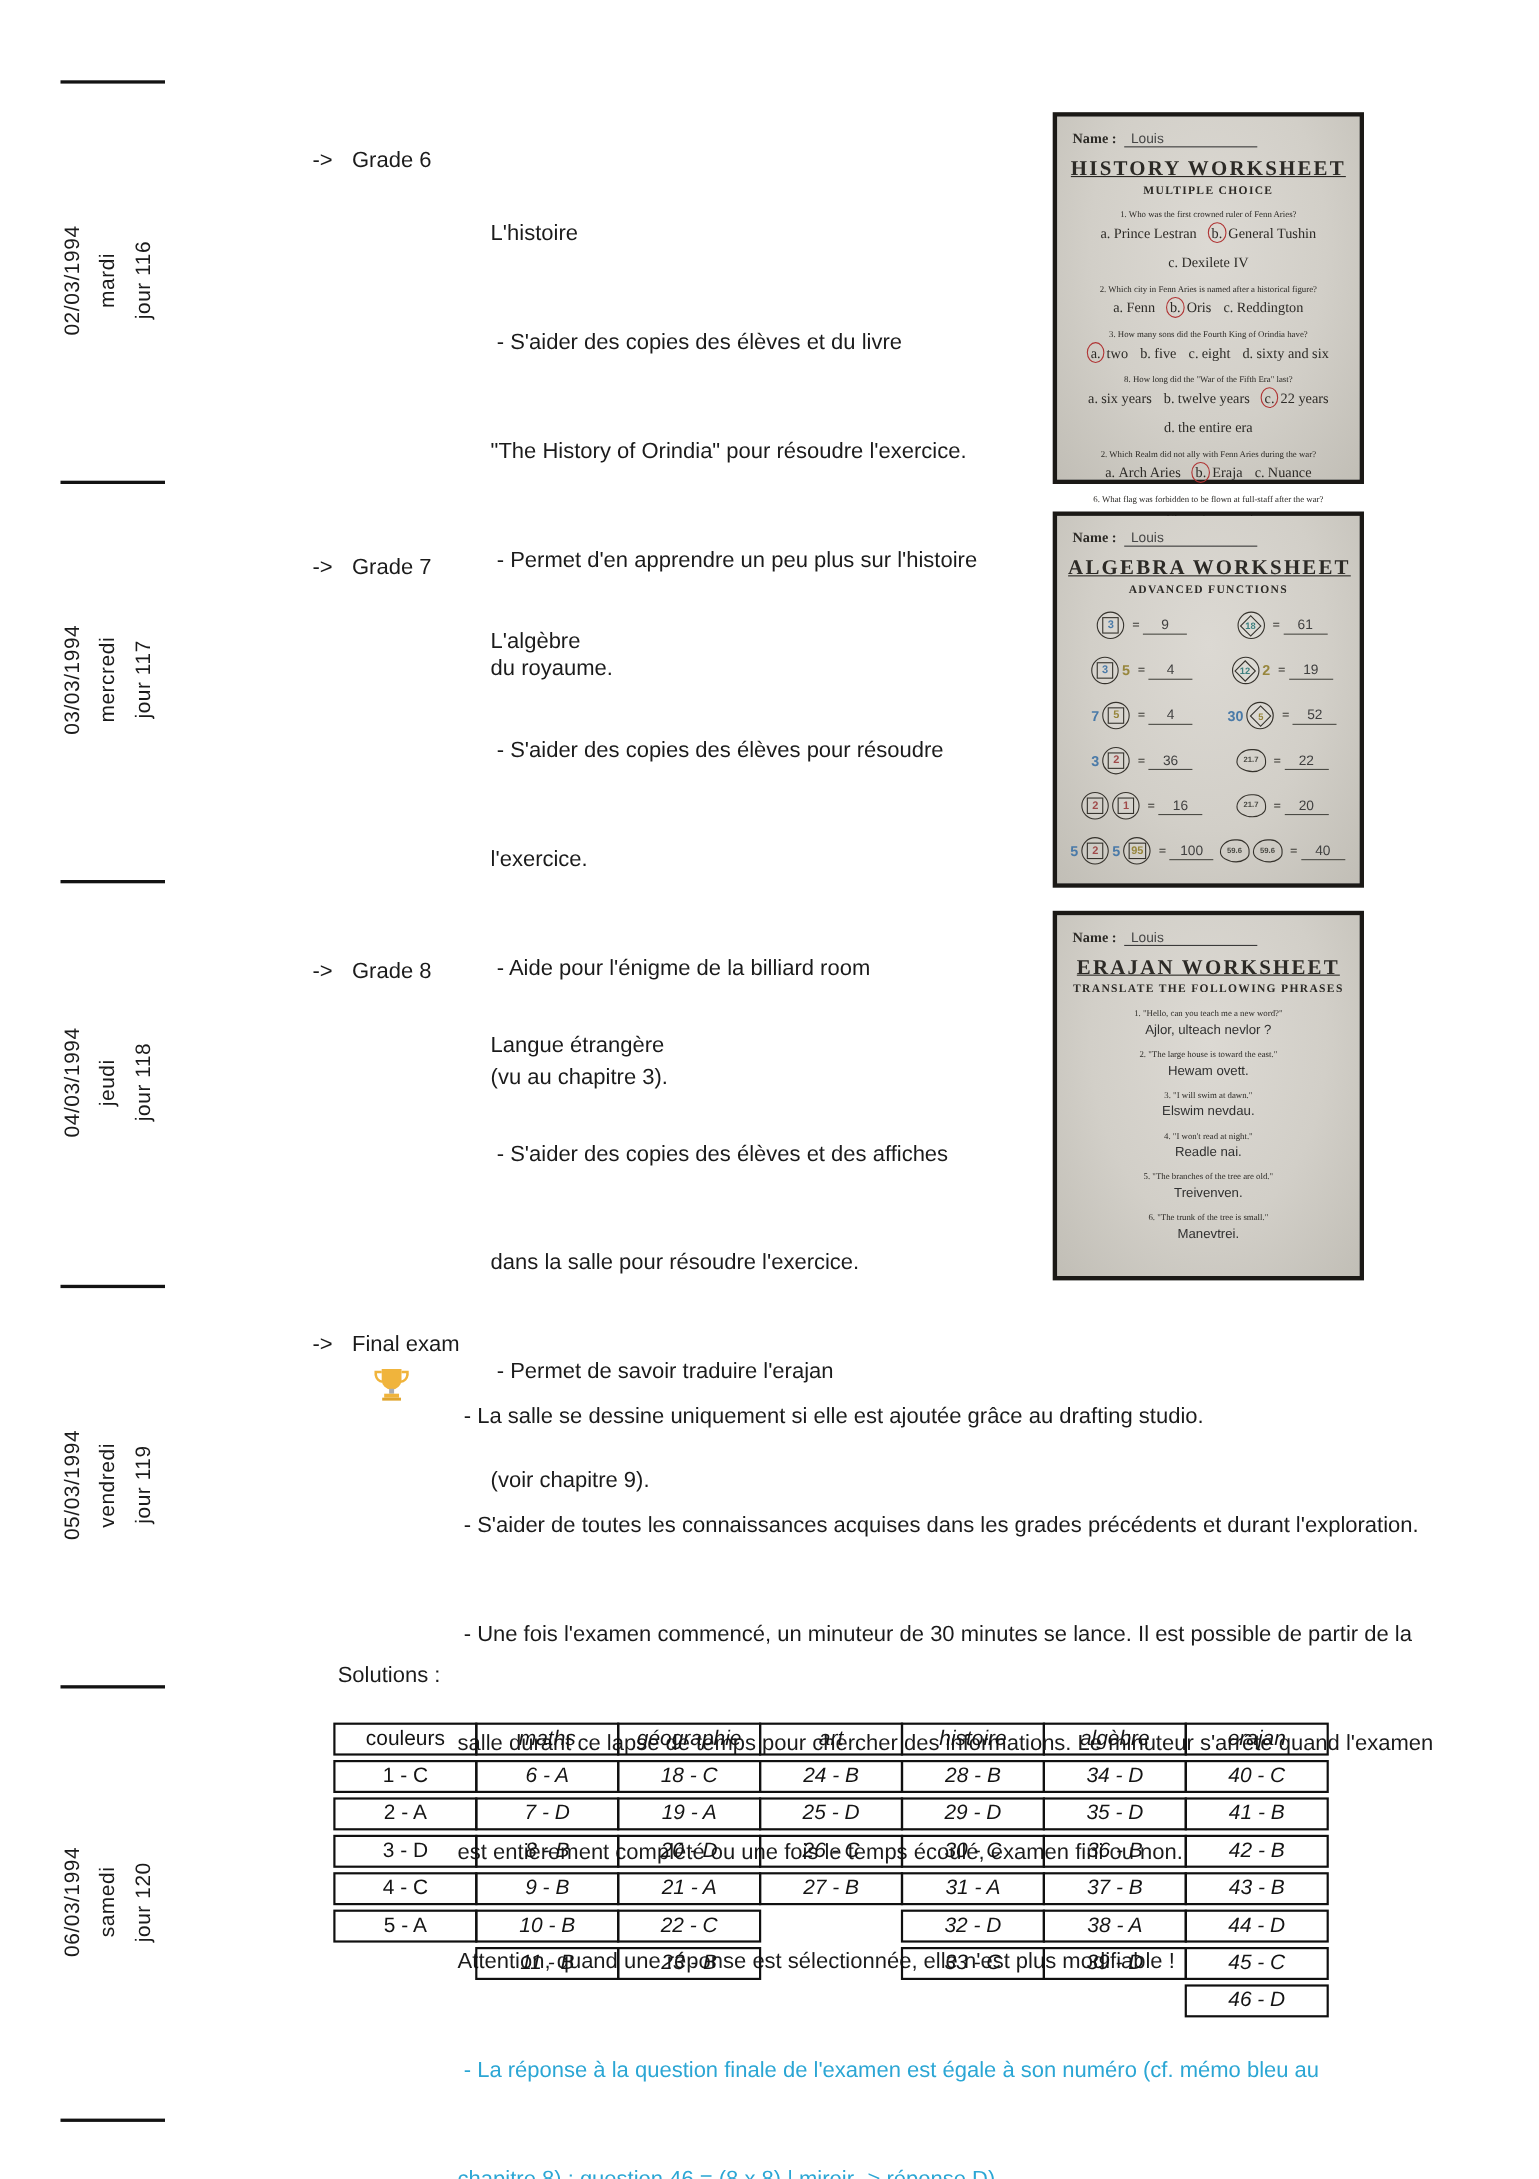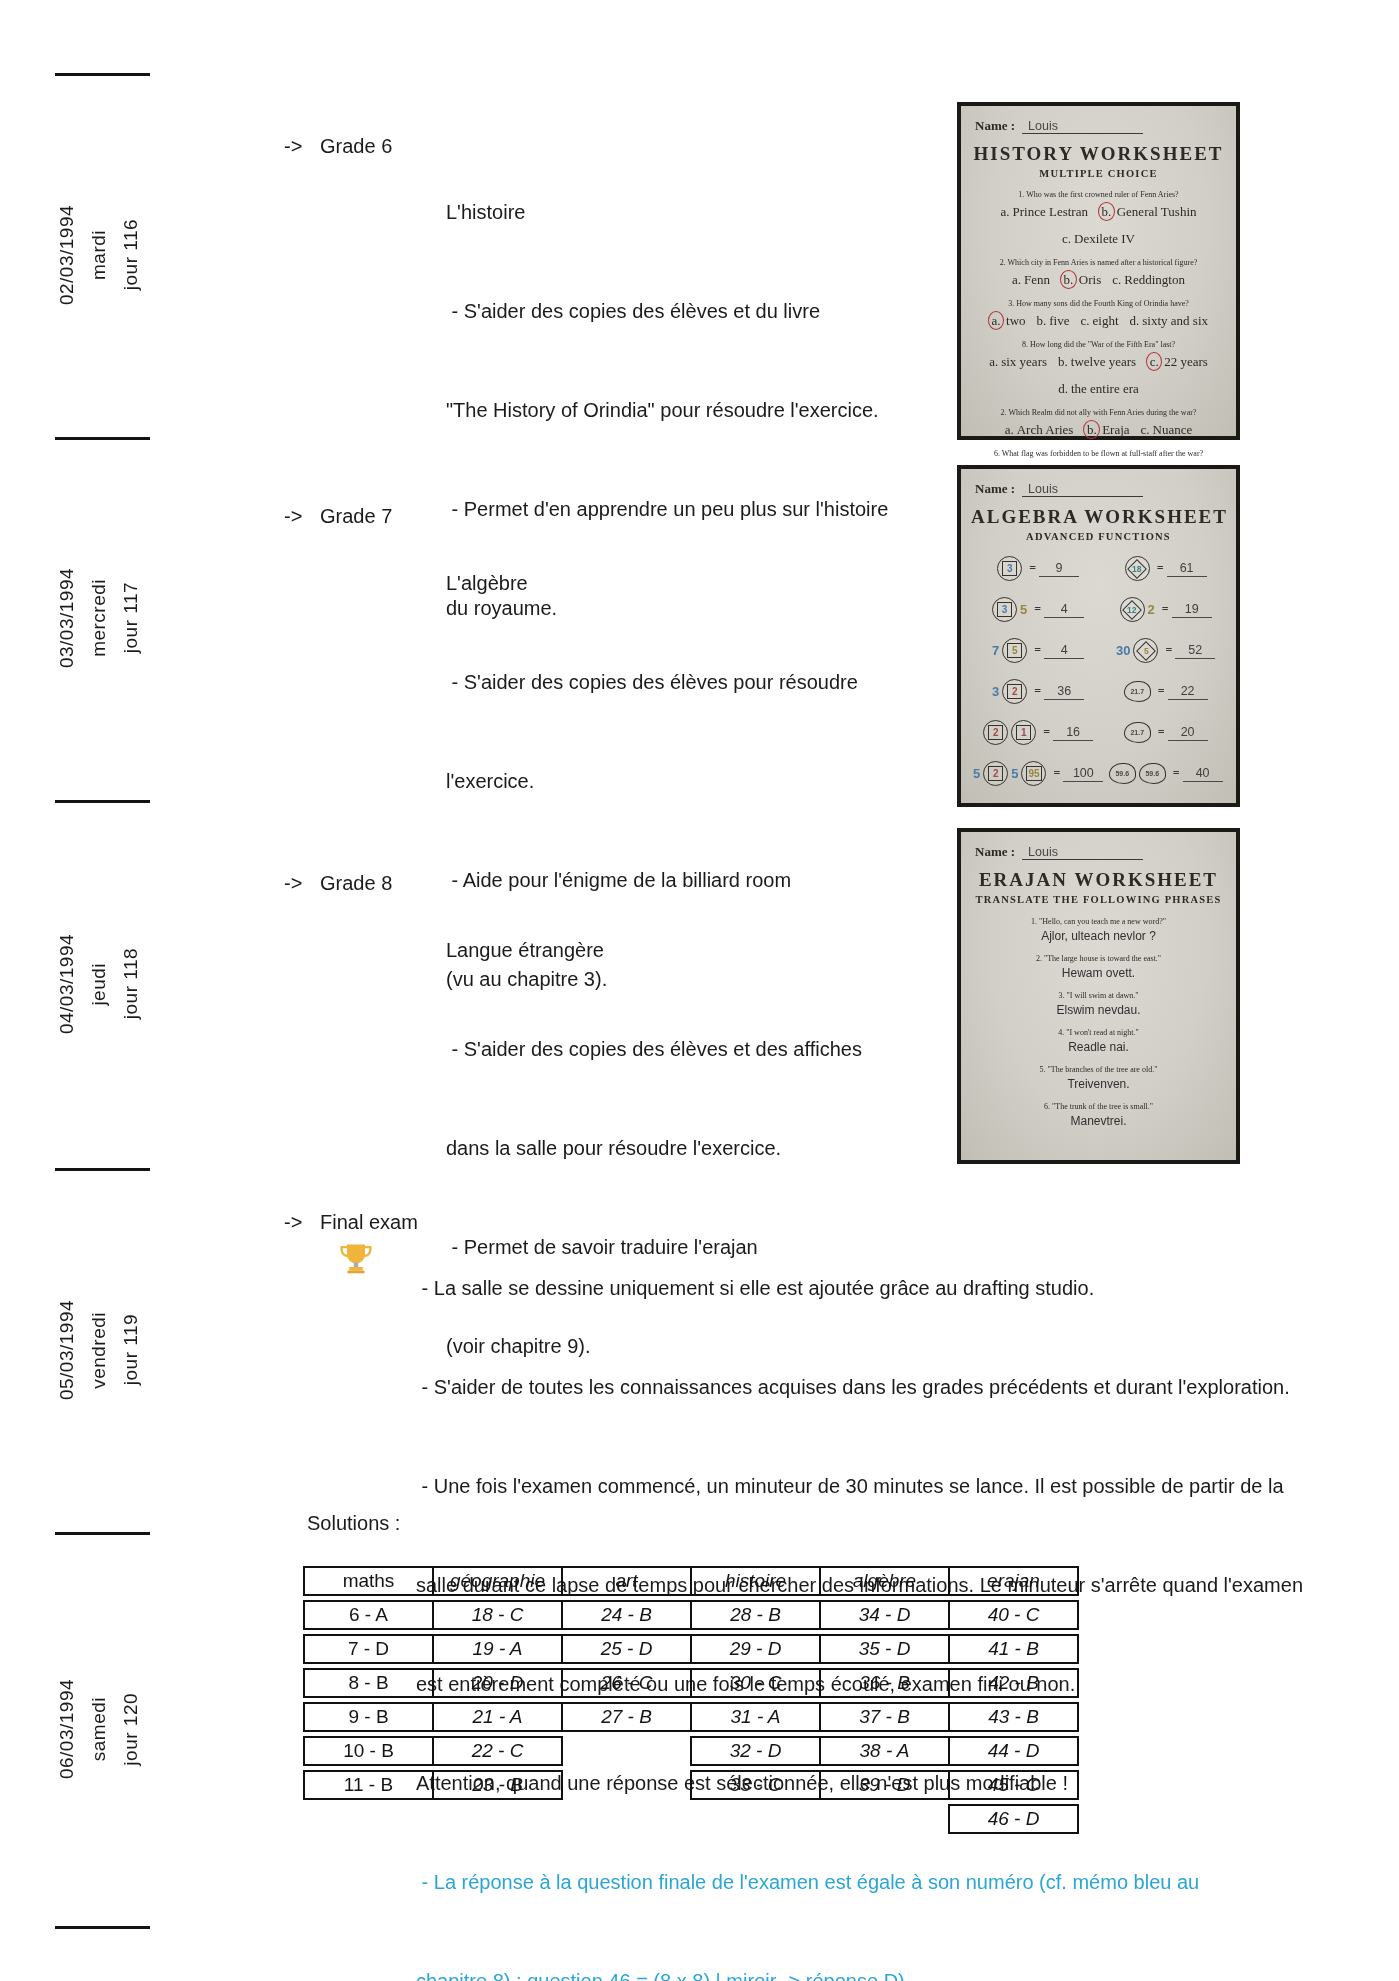--- a/index.html
+++ b/index.html
@@ -20,21 +20,21 @@
   .scol + .scol{margin-left:-2px;font-style:italic;}
   .cell{box-sizing:border-box;border:2px solid #101010;height:30px;margin-bottom:4px;
         display:flex;align-items:center;justify-content:center;font-size:19px;color:#141414;}
   
   .ws{position:absolute;left:957px;width:283px;box-sizing:border-box;border:4px solid #1b1916;
       background:radial-gradient(ellipse at 50% 35%, #dcd9d3 0%, #d2cfc8 55%, #c1beb6 100%);
       padding:8px 10px;font-family:"Liberation Serif",serif;color:#2c2a26;}
   .ws-name{display:flex;align-items:flex-end;gap:7px;font-weight:bold;font-size:13px;margin:4px 0 0 4px;}
   .nv{display:inline-block;width:115px;border-bottom:1.5px solid #3a3a3a;font-family:"Liberation Sans",sans-serif;
       font-weight:normal;font-size:12.5px;color:#474747;padding-left:6px;line-height:1.15;}
-  .ws-title{text-align:center;font-weight:bold;font-size:19px;letter-spacing:2px;margin-top:9px;white-space:nowrap;}
+  .ws-title{text-align:center;font-weight:bold;font-size:19px;letter-spacing:2px;margin-top:9px;white-space:nowrap;text-decoration:underline;}
   .ws-sub{text-align:center;font-weight:bold;font-size:10.5px;letter-spacing:1.2px;margin-top:3px;}
   
   .hq{margin-top:11px;display:flex;flex-direction:column;gap:11px;}
   .qline{text-align:center;font-size:8px;}
   .orow{display:flex;justify-content:center;gap:11px;margin-top:5px;font-size:13px;flex-wrap:wrap;text-align:center;}
   .opt{white-space:nowrap;}
   .otxt{margin-left:3px;}
   .okey.circled{border:1.3px solid var(--circle-red,#b03434);border-radius:50%;padding:1px 2.5px;margin:-1px;}
   
   .agrid{margin-top:14px;display:grid;grid-template-columns:1fr 1fr;row-gap:16px;column-gap:4px;padding:0 2px;}
@@ -358,20 +358,28 @@
       <div>
         <div class="ej-q">6. "The trunk of the tree is small."</div>
         <div class="ej-a">Manevtrei.</div>
       </div>
     </div>
   </div>
 
   <div class="sol-label" style="left:307px;top:1512px">Solutions :</div>
   <div class="sol-table" style="left:303px;top:1566px">
     <div class="scol">
+      <div class="cell">couleurs</div>
+      <div class="cell">1 - C</div>
+      <div class="cell">2 - A</div>
+      <div class="cell">3 - D</div>
+      <div class="cell">4 - C</div>
+      <div class="cell">5 - A</div>
+    </div>
+    <div class="scol">
       <div class="cell">maths</div>
       <div class="cell">6 - A</div>
       <div class="cell">7 - D</div>
       <div class="cell">8 - B</div>
       <div class="cell">9 - B</div>
       <div class="cell">10 - B</div>
       <div class="cell">11 - B</div>
     </div>
     <div class="scol">
       <div class="cell">géographie</div>

